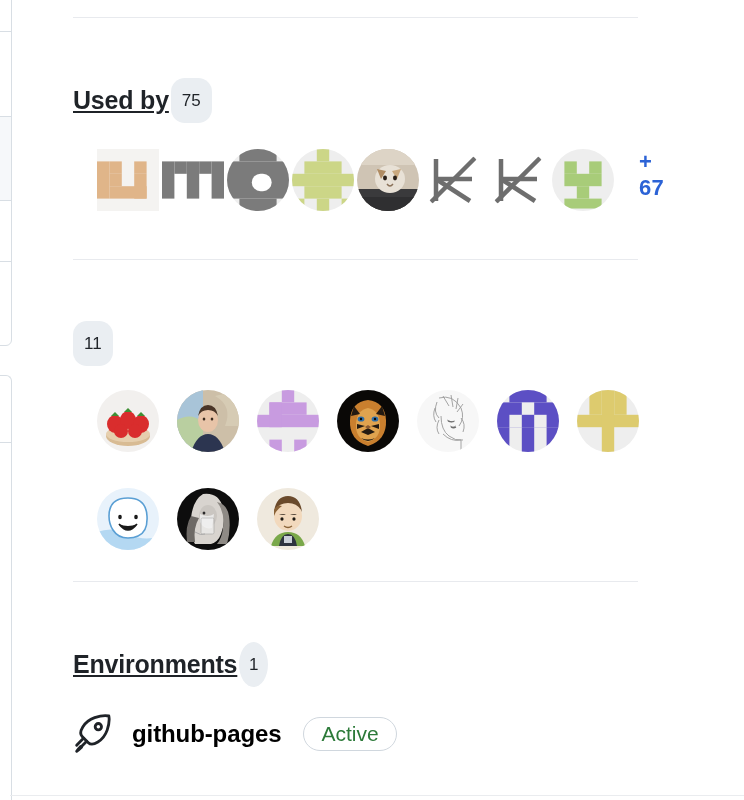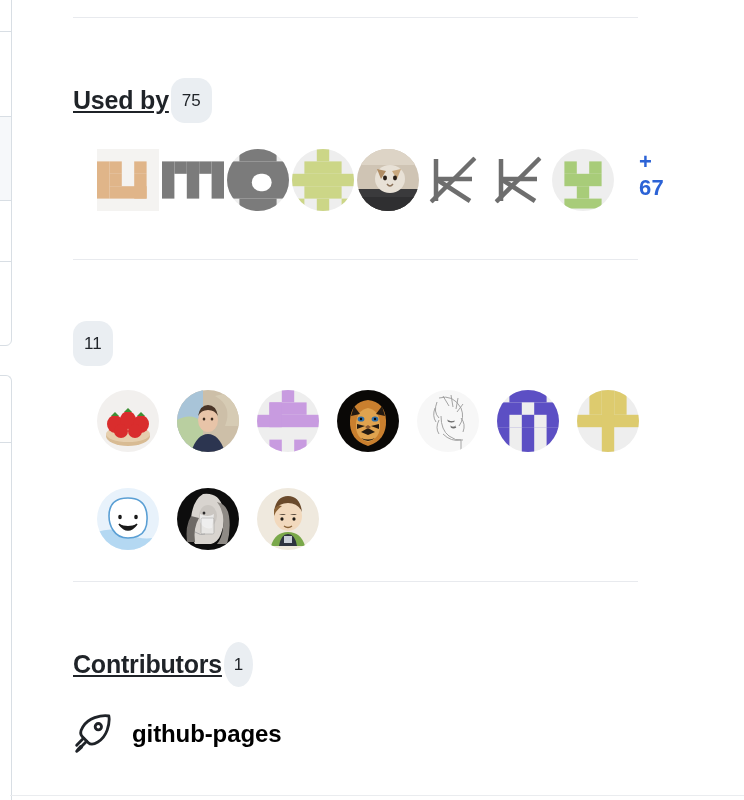--- a/index.html
+++ b/index.html
@@ -395,31 +395,32 @@
         <ellipse cx="37" cy="31" rx="1.6" ry="1.8" fill="#1f1a14"></ellipse>
         <path d="M27 38 q4 3 8 0" stroke="#8a6338" stroke-width="1.3" fill="none"></path>
       </svg>
     </span>
   </div>
 
   <div class="divider" style="position:absolute;top:581px"></div>
 
   <div class="section" style="position:absolute;top:642px">
     <div class="sec-head">
-      <a class="sec-title" href="#">Contributors</a>
+      <a class="sec-title" href="#">Environments</a>
       <span class="count-pill circle">1</span>
     </div>
   </div>
 
   <div class="env-item" style="position:absolute;top:714px">
     <span class="rocket">
       <svg viewBox="0 0 24 24" fill="none" stroke="currentColor" stroke-width="1.7" stroke-linecap="round" stroke-linejoin="round">
         <path d="M5.5 13.5 C3 11 6.5 4.5 13 2.2 C18 0.5 21.5 1.2 21.5 1.2 C21.5 1.2 22.2 4.7 20.5 9.7 C18.2 16.2 11.7 19.7 9.2 17.2 Z"></path>
         <circle cx="15.2" cy="7.6" r="1.9"></circle>
         <path d="M6.3 14.6 L2.2 18.7"></path>
         <path d="M4.6 19.5 C3.2 20.9 2.2 22.4 2.2 22.4 C2.2 22.4 3.7 21.4 5.1 20"></path>
         <path d="M8.2 16.4 L5.4 19.2"></path>
       </svg>
     </span>
     <span class="env-name">github-pages</span>
+    <span class="active-badge">Active</span>
   </div>
 
 </div>
 
 </body></html>

